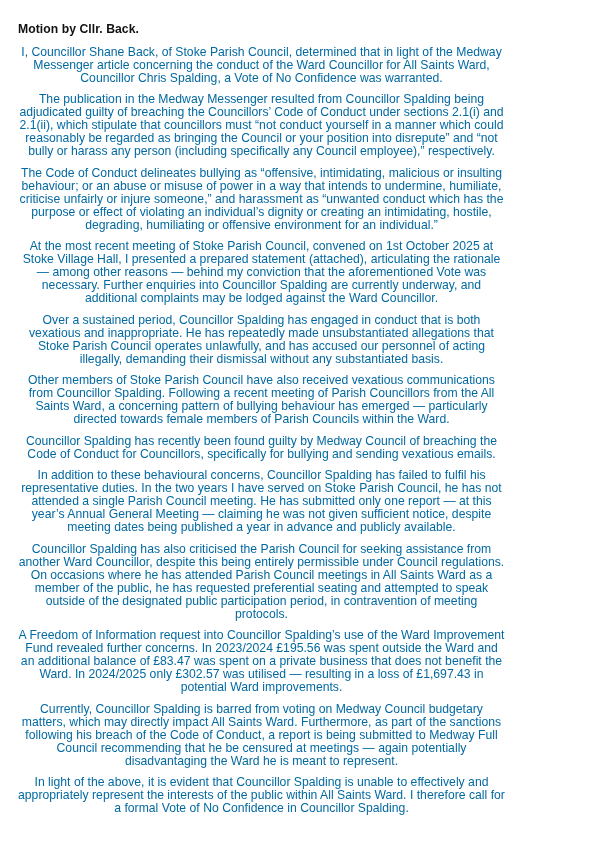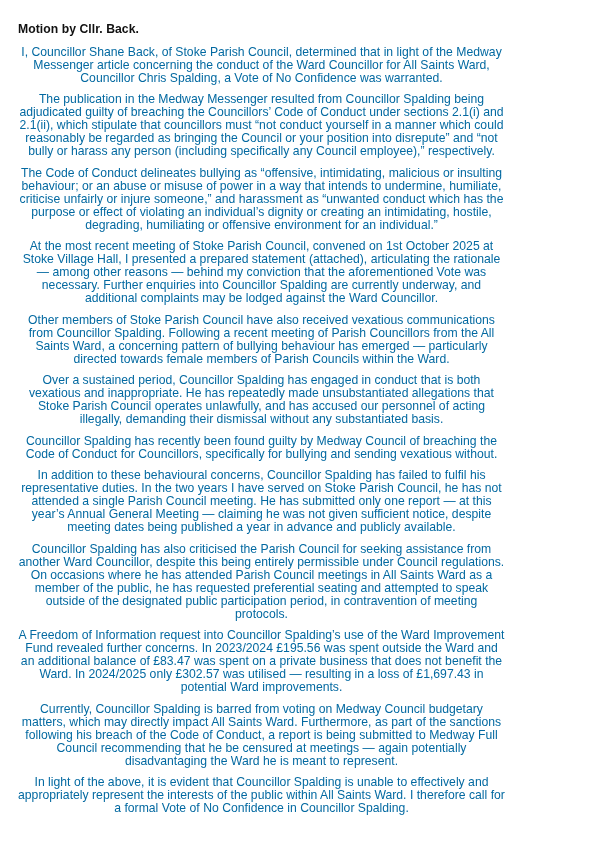--- a/index.html
+++ b/index.html
@@ -46,22 +46,22 @@
 </head>
 <body>
 
 <div class="page">
   <h1 class="doc-heading">Motion by Cllr. Back.</h1>
   <div>
     <p class="doc-paragraph">I, Councillor Shane Back, of Stoke Parish Council, determined that in light of the Medway Messenger article concerning the conduct of the Ward Councillor for All Saints Ward, Councillor Chris Spalding, a Vote of No Confidence was warranted.</p>
     <p class="doc-paragraph">The publication in the Medway Messenger resulted from Councillor Spalding being adjudicated guilty of breaching the Councillors’ Code of Conduct under sections 2.1(i) and 2.1(ii), which stipulate that councillors must “not conduct yourself in a manner which could reasonably be regarded as bringing the Council or your position into disrepute” and “not bully or harass any person (including specifically any Council employee),” respectively.</p>
     <p class="doc-paragraph">The Code of Conduct delineates bullying as “offensive, intimidating, malicious or insulting behaviour; or an abuse or misuse of power in a way that intends to undermine, humiliate, criticise unfairly or injure someone,” and harassment as “unwanted conduct which has the purpose or effect of violating an individual’s dignity or creating an intimidating, hostile, degrading, humiliating or offensive environment for an individual.”</p>
     <p class="doc-paragraph">At the most recent meeting of Stoke Parish Council, convened on 1st October 2025 at Stoke Village Hall, I presented a prepared statement (attached), articulating the rationale — among other reasons — behind my conviction that the aforementioned Vote was necessary. Further enquiries into Councillor Spalding are currently underway, and additional complaints may be lodged against the Ward Councillor.</p>
+    <p class="doc-paragraph">Over a sustained period, Councillor Spalding has engaged in conduct that is both vexatious and inappropriate. He has repeatedly made unsubstantiated allegations that Stoke Parish Council operates unlawfully, and has accused our personnel of acting illegally, demanding their dismissal without any substantiated basis.</p>
     <p class="doc-paragraph">Other members of Stoke Parish Council have also received vexatious communications from Councillor Spalding. Following a recent meeting of Parish Councillors from the All Saints Ward, a concerning pattern of bullying behaviour has emerged — particularly directed towards female members of Parish Councils within the Ward.</p>
-    <p class="doc-paragraph">Over a sustained period, Councillor Spalding has engaged in conduct that is both vexatious and inappropriate. He has repeatedly made unsubstantiated allegations that Stoke Parish Council operates unlawfully, and has accused our personnel of acting illegally, demanding their dismissal without any substantiated basis.</p>
-    <p class="doc-paragraph">Councillor Spalding has recently been found guilty by Medway Council of breaching the Code of Conduct for Councillors, specifically for bullying and sending vexatious without.</p>
+    <p class="doc-paragraph">Councillor Spalding has recently been found guilty by Medway Council of breaching the Code of Conduct for Councillors, specifically for bullying and sending vexatious emails.</p>
     <p class="doc-paragraph">In addition to these behavioural concerns, Councillor Spalding has failed to fulfil his representative duties. In the two years I have served on Stoke Parish Council, he has not attended a single Parish Council meeting. He has submitted only one report — at this year’s Annual General Meeting — claiming he was not given sufficient notice, despite meeting dates being published a year in advance and publicly available.</p>
     <p class="doc-paragraph">Councillor Spalding has also criticised the Parish Council for seeking assistance from another Ward Councillor, despite this being entirely permissible under Council regulations. On occasions where he has attended Parish Council meetings in All Saints Ward as a member of the public, he has requested preferential seating and attempted to speak outside of the designated public participation period, in contravention of meeting protocols.</p>
     <p class="doc-paragraph">A Freedom of Information request into Councillor Spalding’s use of the Ward Improvement Fund revealed further concerns. In 2023/2024 £195.56 was spent outside the Ward and an additional balance of £83.47 was spent on a private business that does not benefit the Ward. In 2024/2025 only £302.57 was utilised — resulting in a loss of £1,697.43 in potential Ward improvements.</p>
     <p class="doc-paragraph">Currently, Councillor Spalding is barred from voting on Medway Council budgetary matters, which may directly impact All Saints Ward. Furthermore, as part of the sanctions following his breach of the Code of Conduct, a report is being submitted to Medway Full Council recommending that he be censured at meetings — again potentially disadvantaging the Ward he is meant to represent.</p>
     <p class="doc-paragraph">In light of the above, it is evident that Councillor Spalding is unable to effectively and appropriately represent the interests of the public within All Saints Ward. I therefore call for a formal Vote of No Confidence in Councillor Spalding.</p>
   </div>
 </div>
 
 </body></html>

